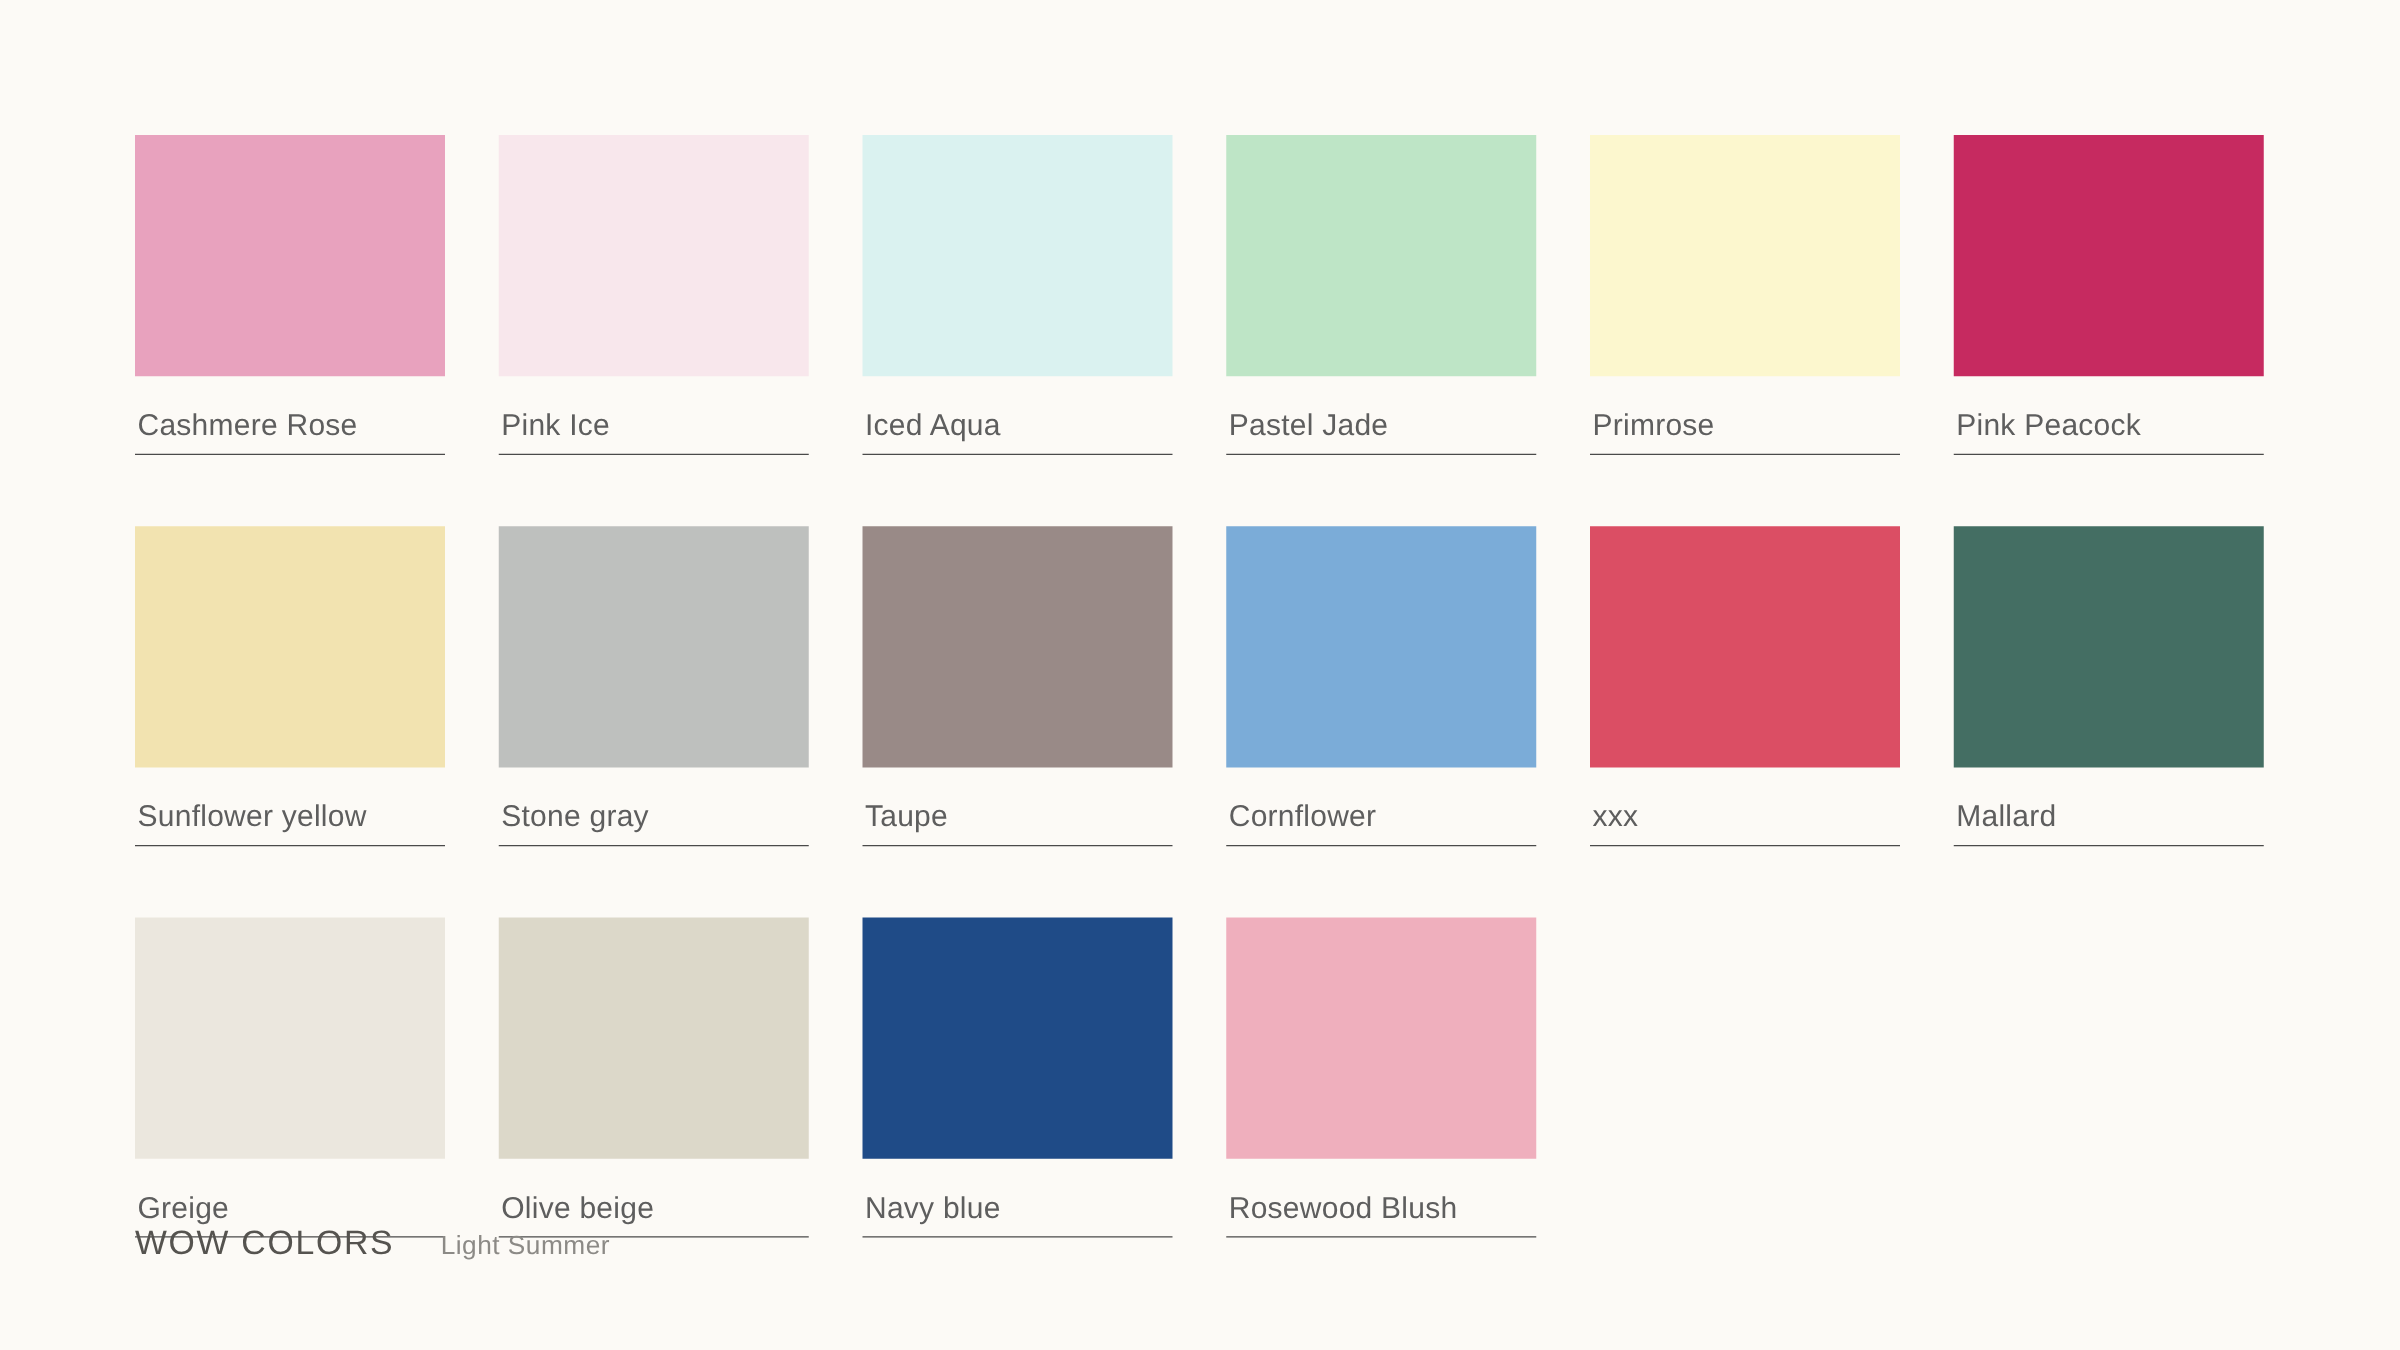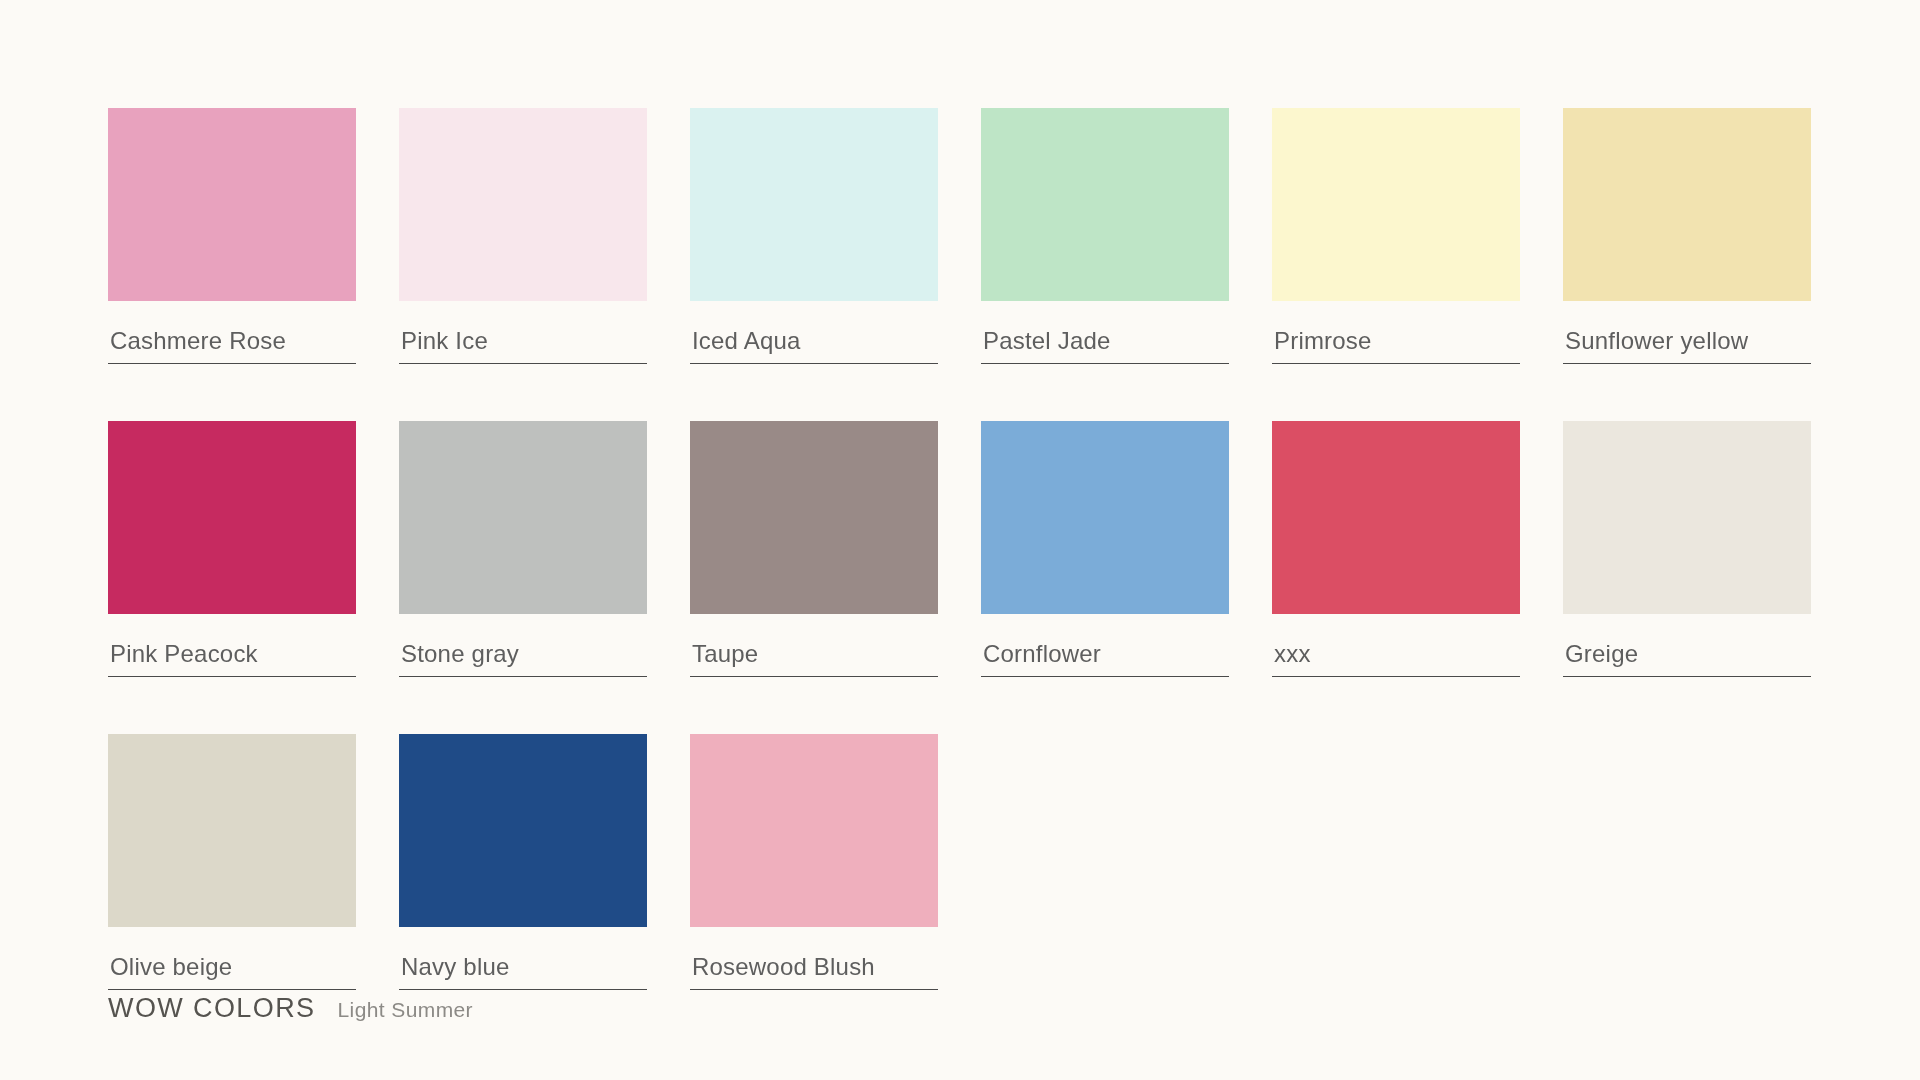--- a/index.html
+++ b/index.html
@@ -50,24 +50,24 @@
     color: #5E5E5E;
     padding: 28px 2px 10px 2px;
     line-height: 1;
     white-space: nowrap;
     border-bottom: 1.4px solid #4A4A4A;
   }
 
   .board-footer {
     position: absolute;
     left: 108px;
-    bottom: 58px;
+    bottom: 72px;
     display: flex;
     align-items: baseline;
-    gap: 22px;
+    gap: 37px;
   }
 
   .footer-brand {
     font-size: 27px;
     font-weight: 300;
     letter-spacing: 1.4px;
     color: #55534F;
     line-height: 1;
   }
 
@@ -99,42 +99,46 @@
       </div>
       <div class="swatch-card">
         <div class="swatch-chip" style="background-color: rgb(190, 229, 198);"></div>
         <div class="swatch-label">Pastel Jade</div>
       </div>
       <div class="swatch-card">
         <div class="swatch-chip" style="background-color: rgb(252, 247, 206);"></div>
         <div class="swatch-label">Primrose</div>
       </div>
       <div class="swatch-card">
+        <div class="swatch-chip" style="background-color: rgb(198, 42, 96);"></div>
+        <div class="swatch-label">Pink Peacock</div>
+      </div>
+      <div class="swatch-card">
         <div class="swatch-chip" style="background-color: rgb(242, 227, 176);"></div>
         <div class="swatch-label">Sunflower yellow</div>
-      </div>
-      <div class="swatch-card">
-        <div class="swatch-chip" style="background-color: rgb(198, 42, 96);"></div>
-        <div class="swatch-label">Pink Peacock</div>
       </div>
       <div class="swatch-card">
         <div class="swatch-chip" style="background-color: rgb(190, 192, 190);"></div>
         <div class="swatch-label">Stone gray</div>
       </div>
       <div class="swatch-card">
         <div class="swatch-chip" style="background-color: rgb(153, 138, 135);"></div>
         <div class="swatch-label">Taupe</div>
       </div>
       <div class="swatch-card">
         <div class="swatch-chip" style="background-color: rgb(123, 172, 216);"></div>
         <div class="swatch-label">Cornflower</div>
       </div>
       <div class="swatch-card">
         <div class="swatch-chip" style="background-color: rgb(219, 78, 100);"></div>
         <div class="swatch-label">xxx</div>
+      </div>
+      <div class="swatch-card">
+        <div class="swatch-chip" style="background-color: rgb(68, 110, 99);"></div>
+        <div class="swatch-label">Mallard</div>
       </div>
       <div class="swatch-card">
         <div class="swatch-chip" style="background-color: rgb(235, 231, 222);"></div>
         <div class="swatch-label">Greige</div>
       </div>
       <div class="swatch-card">
         <div class="swatch-chip" style="background-color: rgb(220, 216, 201);"></div>
         <div class="swatch-label">Olive beige</div>
       </div>
       <div class="swatch-card">

